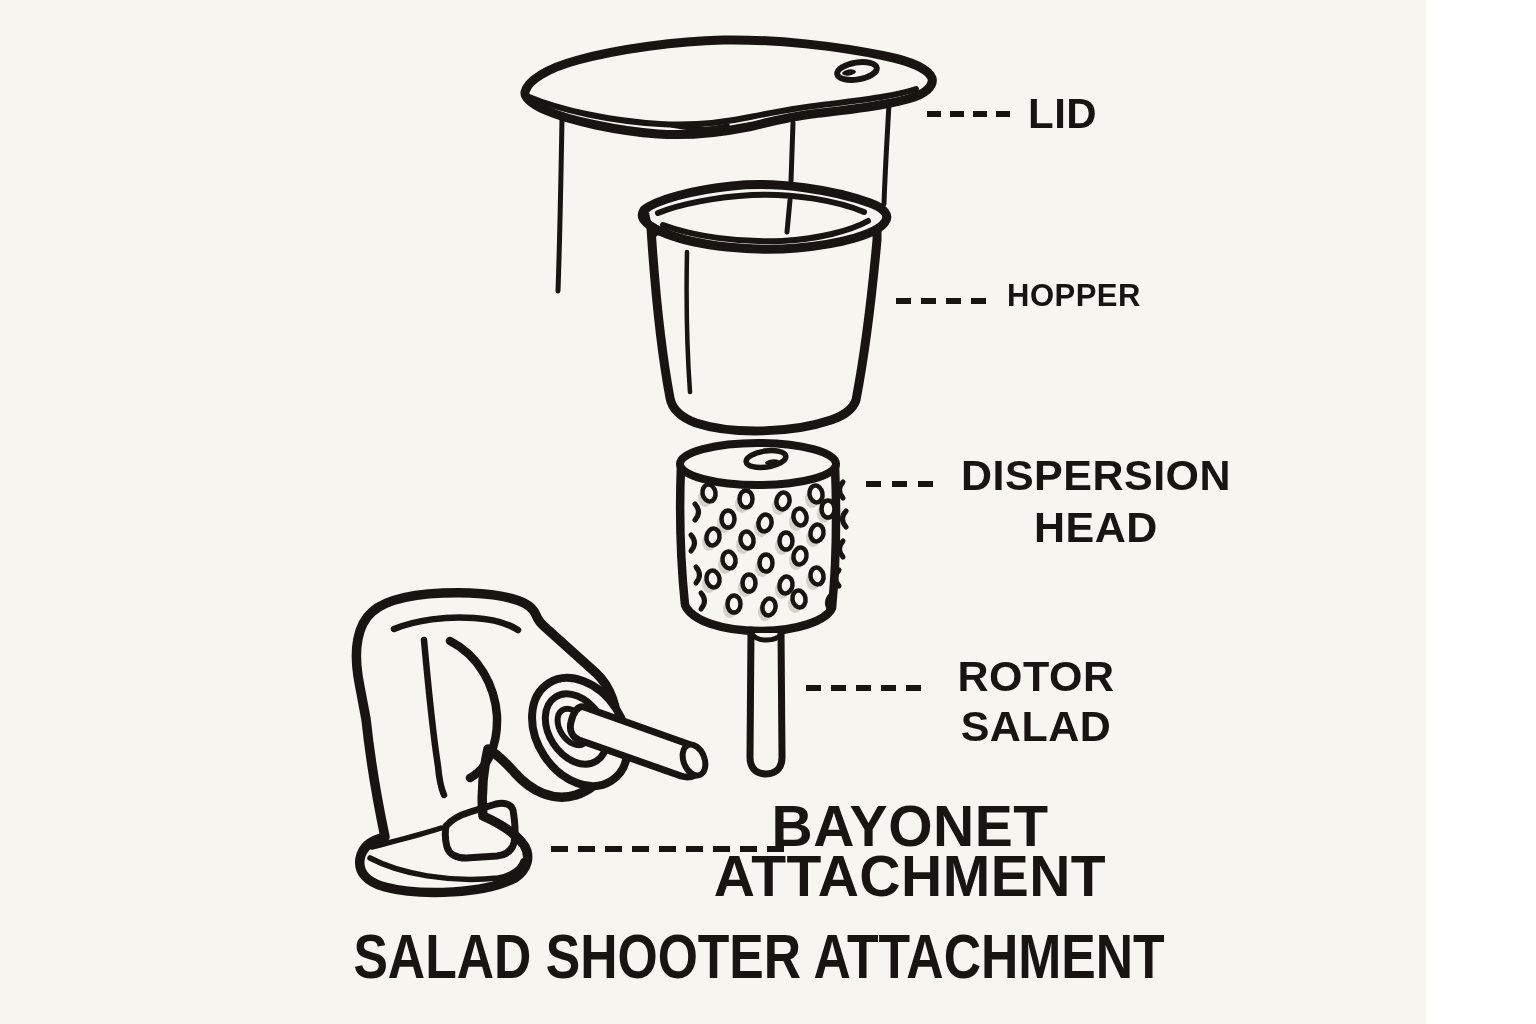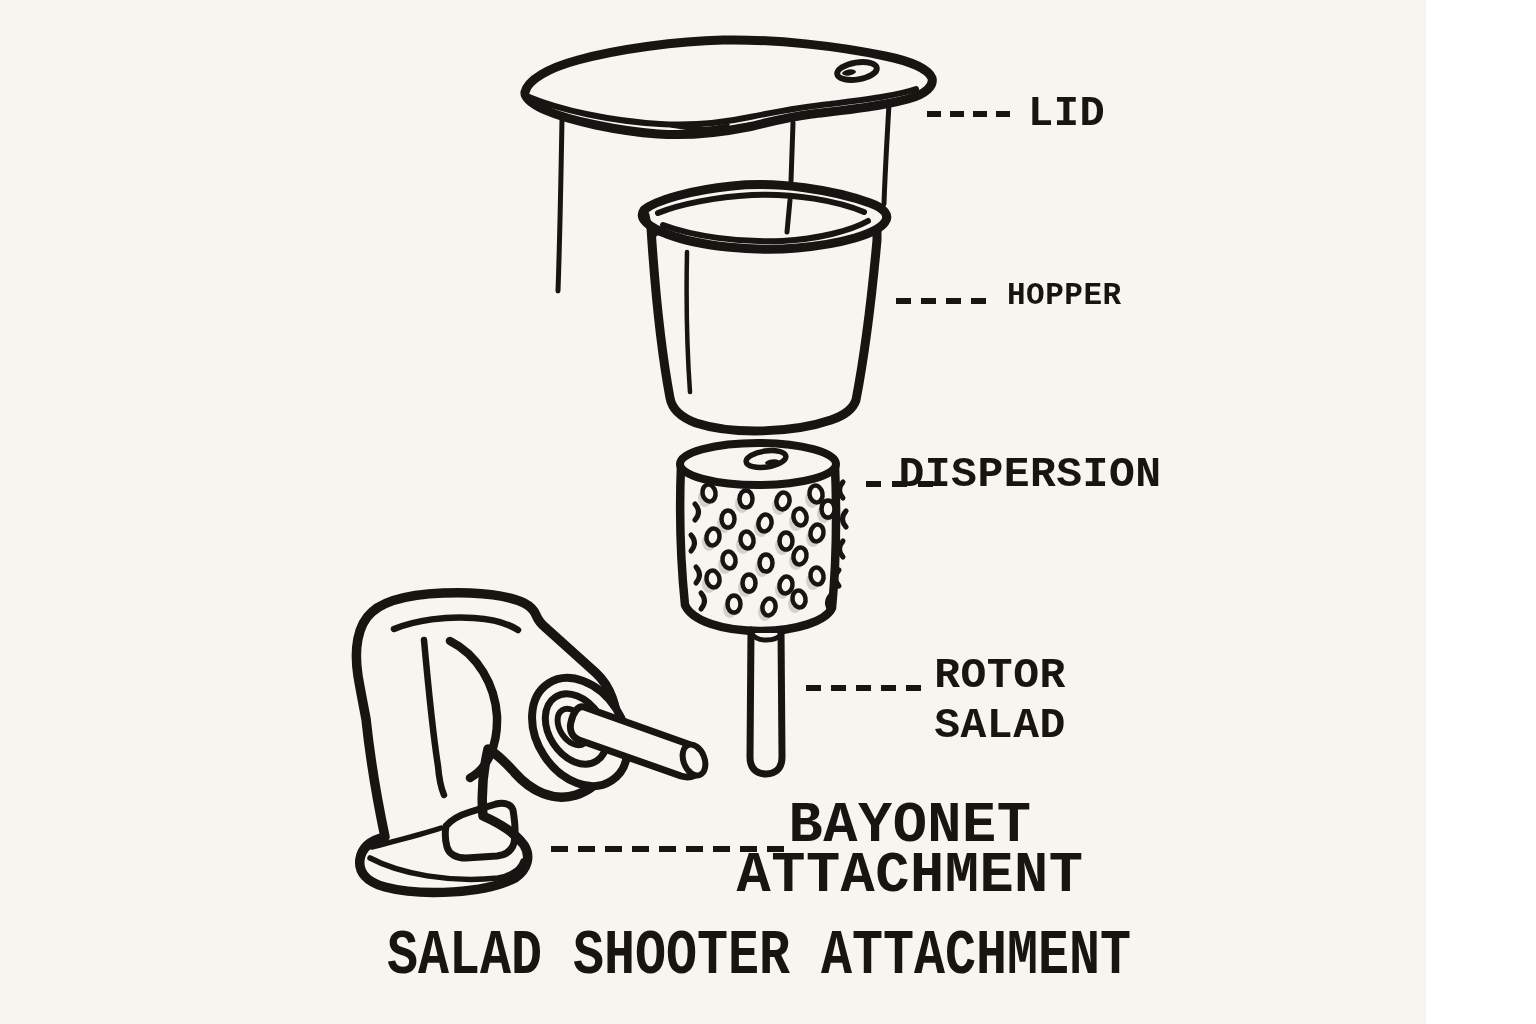--- a/index.html
+++ b/index.html
@@ -1,34 +1,34 @@
 <!DOCTYPE html>
 <html><head>
 <meta charset="utf-8">
 <style>
   html,body{margin:0;padding:0;}
   .stage{
     position:relative;
     width:1426px;height:1024px;
     background:#f7f5f0;
     overflow:hidden;
-    font-family:Liberation Mono, monospace;
+    font-family:Liberation Sans, sans-serif;
   }
   .stage svg{position:absolute;left:0;top:0;}
   .part-label{
     position:absolute;
     font-weight:700;
     color:#171411;
     letter-spacing:0.5px;
     white-space:nowrap;
   }
   .lbl-lid{left:1028px;top:93px;font-size:42px;line-height:1;}
   .lbl-hopper{left:1007px;top:280px;font-size:31px;line-height:1;}
-  .lbl-dispersion{left:1030px;top:449px;font-size:43px;line-height:52px;text-align:center;transform:translateX(-50%);}
-  .lbl-rotor{left:1000px;top:651px;font-size:43px;line-height:50px;text-align:center;transform:translateX(-50%);}
+  .lbl-dispersion{left:1096px;top:449px;font-size:43px;line-height:52px;text-align:center;transform:translateX(-50%);}
+  .lbl-rotor{left:1036px;top:651px;font-size:43px;line-height:50px;text-align:center;transform:translateX(-50%);}
   .lbl-bayonet{left:910px;top:801px;font-size:57px;line-height:50px;text-align:center;transform:translateX(-50%);}
   .diagram-title{
     position:absolute;
     left:759px;top:925px;
     font-size:63px;font-weight:700;line-height:1;
     color:#171411;white-space:nowrap;
     transform:translateX(-50%) scaleX(0.82);
     transform-origin:center top;
   }
 </style>
@@ -184,20 +184,21 @@
   <div class="part-label lbl-lid">
     <div>LID</div>
   </div>
 
   <div class="part-label lbl-hopper">
     <div>HOPPER</div>
   </div>
 
   <div class="part-label lbl-dispersion">
     <div>DISPERSION</div>
+    <div>HEAD</div>
   </div>
 
   <div class="part-label lbl-rotor">
     <div>ROTOR</div>
     <div>SALAD</div>
   </div>
 
   <div class="part-label lbl-bayonet">
     <div>BAYONET</div>
     <div>ATTACHMENT</div>

